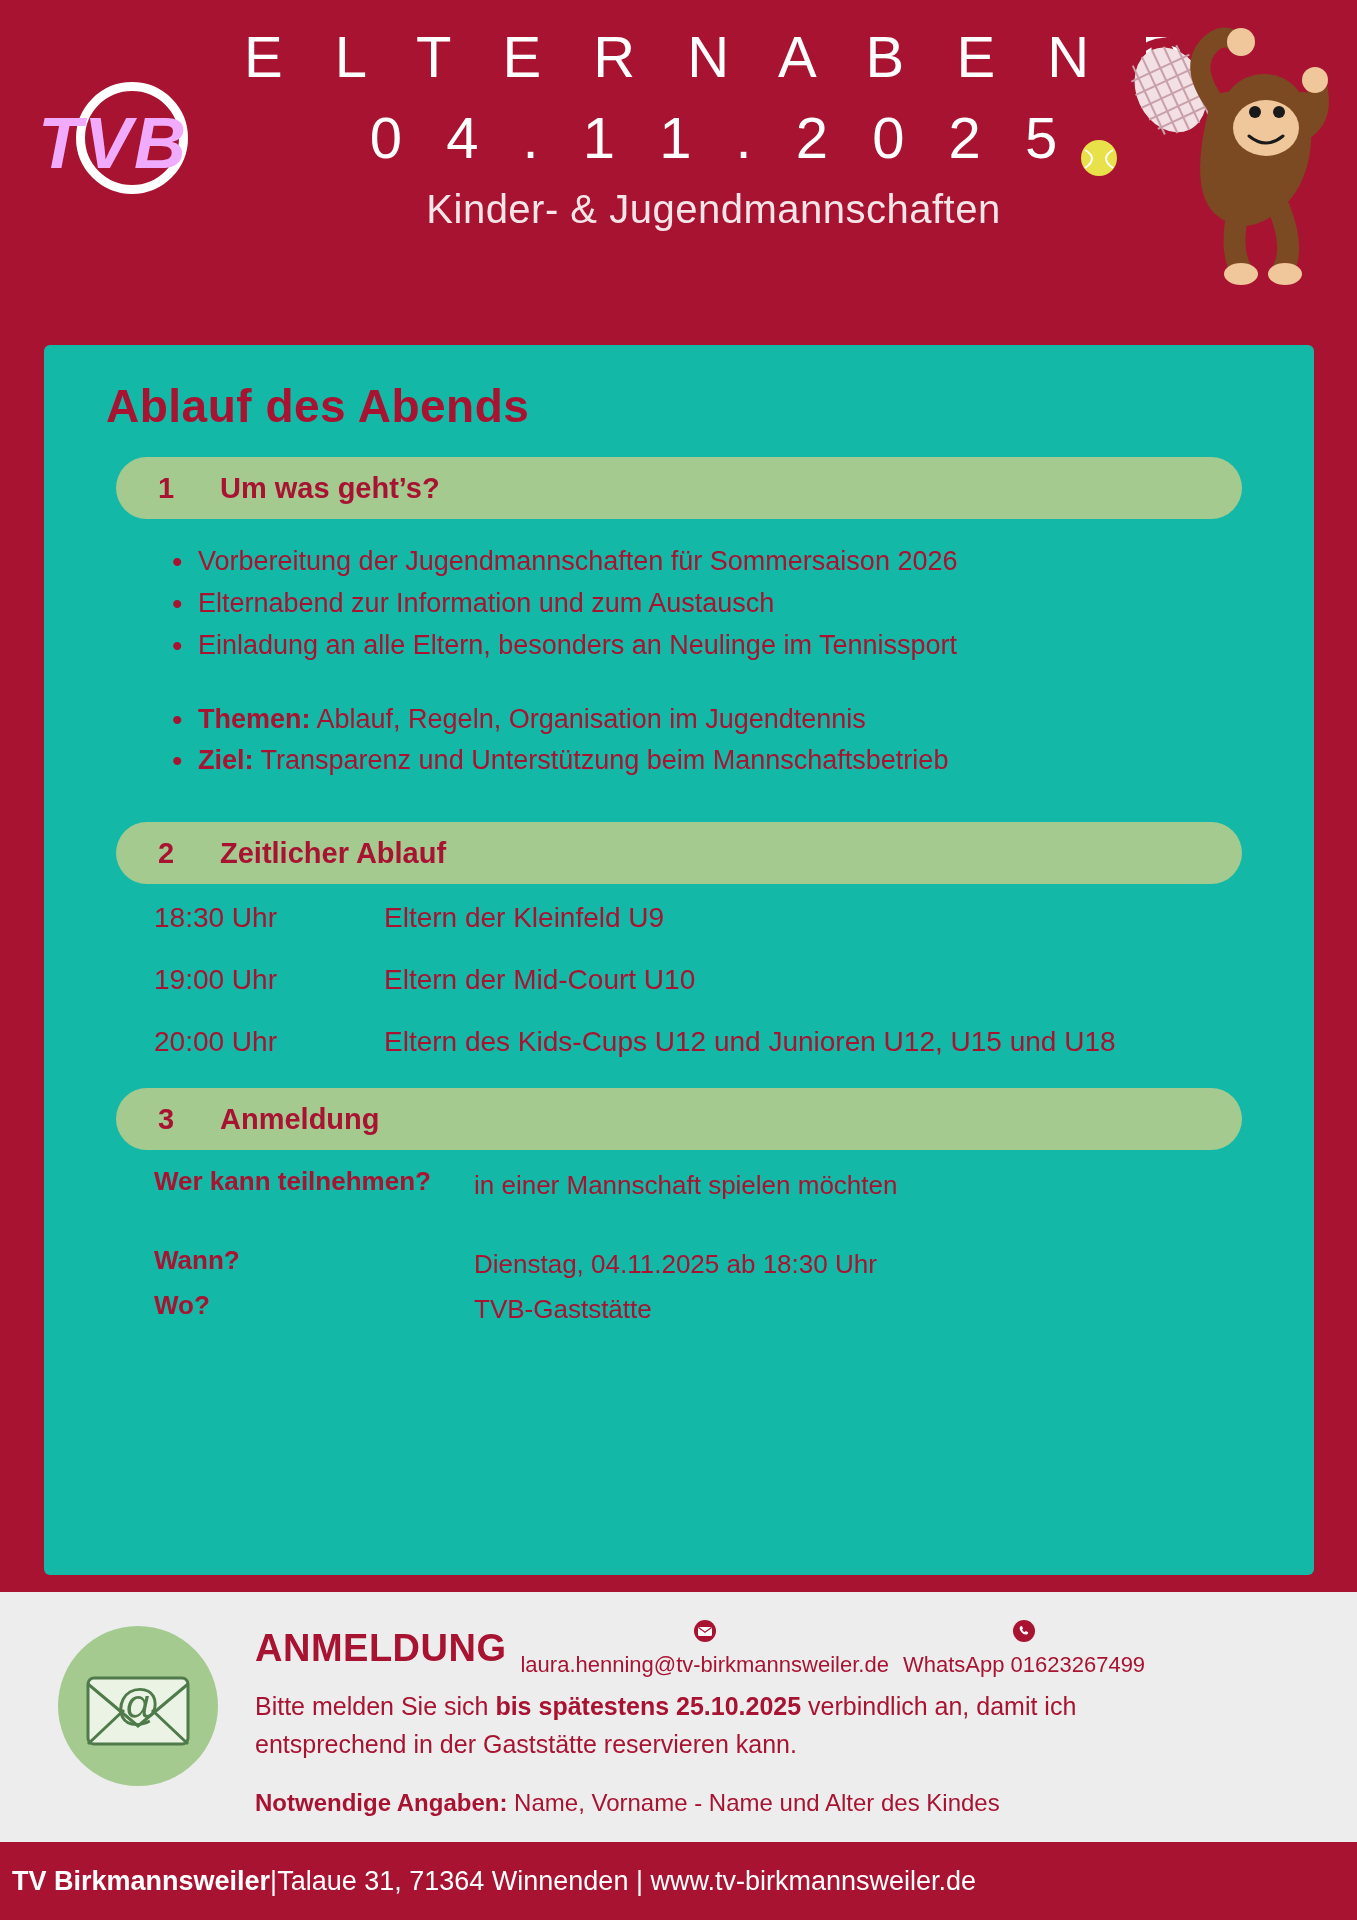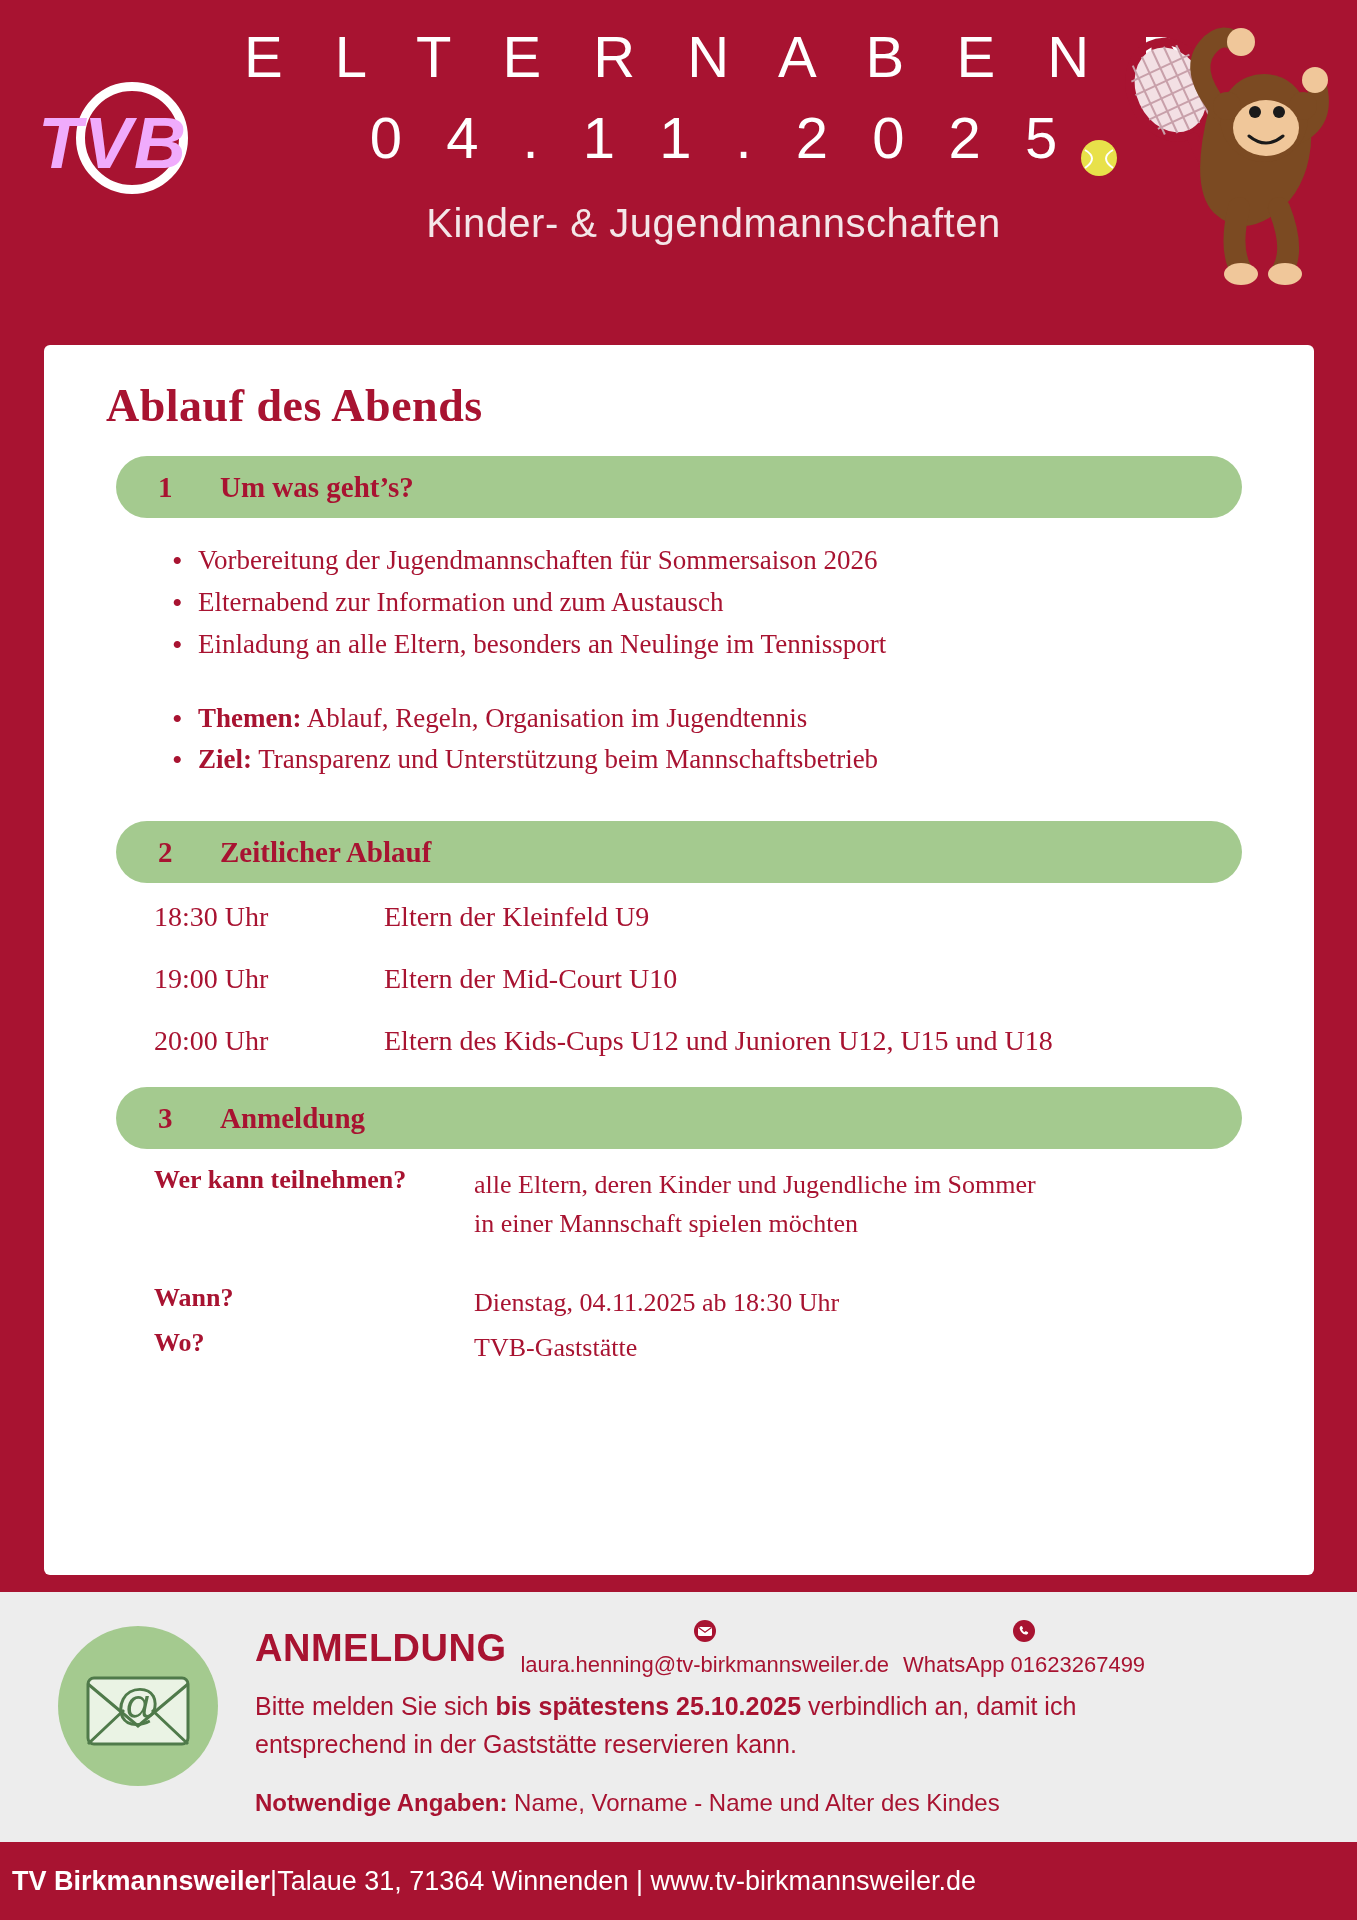--- a/index.html
+++ b/index.html
@@ -62,44 +62,43 @@
     letter-spacing: 14px;
     color: #ffffff;
     font-weight: 400;
     padding-left: 14px;
     margin-top: 14px;
     line-height: 1.15;
   }
   .el-sub {
     font-size: 40px;
     color: #f4e6e8;
-    margin-top: 30px;
+    margin-top: 16px;
     letter-spacing: 0.5px;
   }
 
   
   .mascot {
     position: absolute;
     right: 28px;
     top: 18px;
     width: 270px;
     height: 280px;
   }
 
   
   .card {
     position: absolute;
     left: 44px;
     top: 345px;
     width: 1270px;
     height: 1230px;
-    background: #ffffff;
+    background: #14b8a6;
     border-radius: 6px;
     padding: 28px 34px;
-    font-family: Liberation Serif, serif;
   }
   .card h1 {
     color: #a81331;
     font-size: 46px;
     font-weight: bold;
     margin: 6px 0 24px 28px;
     letter-spacing: 0.5px;
   }
   .band {
     background: #a4ca8f;
@@ -323,21 +322,20 @@
 
   <div class="band" style="margin-top:2px">
     <span class="num">3</span>
     <span>Anmeldung</span>
   </div>
 
   <div class="anm">
     <div class="row">
       <div class="lbl">Wer kann teilnehmen?</div>
       <div class="val">
-        <div>alle Eltern, deren Kinder und Jugendliche im Sommer</div>
         <div>in einer Mannschaft spielen möchten</div>
       </div>
     </div>
     <div class="gap"></div>
     <div class="row">
       <div class="lbl">Wann?</div>
       <div class="val">Dienstag, 04.11.2025 ab 18:30 Uhr</div>
     </div>
     <div class="row">
       <div class="lbl">Wo?</div>

